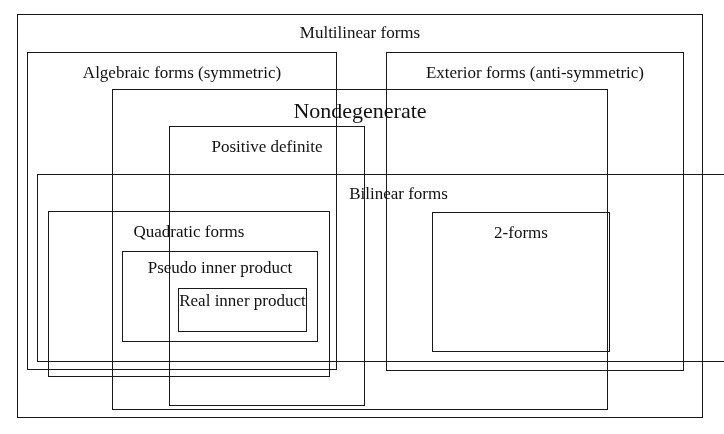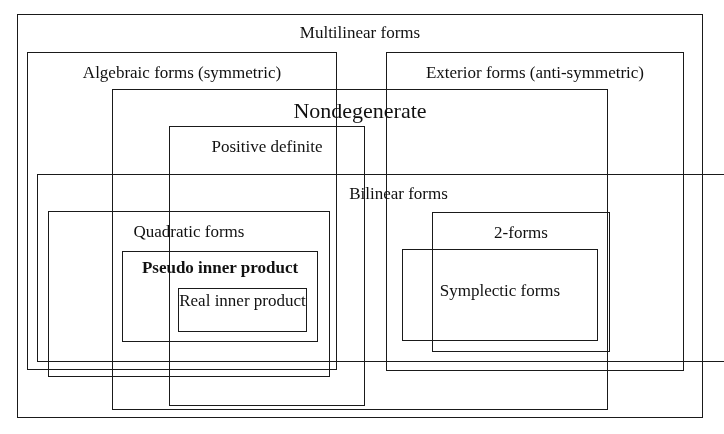--- a/index.html
+++ b/index.html
@@ -54,21 +54,21 @@
 
   
   #box-bilinear    { left: 37px;  top: 174px; width: 723px; height: 188px; }
   #lbl-bilinear    { top: 9px;  font-size: 17px; }
 
   
   #box-quadratic   { left: 48px;  top: 211px; width: 282px; height: 166px; }
   #lbl-quadratic   { top: 10px; font-size: 17px; }
 
   
-  #box-pseudo      { left: 122px; top: 251px; width: 196px; height: 91px; font-weight: bold; }
+  #box-pseudo      { left: 122px; top: 251px; width: 196px; height: 91px; }
   #lbl-pseudo      { top: 6px;  font-size: 17px; }
 
   
   #box-realinner   { left: 178px; top: 288px; width: 129px; height: 44px; }
   #lbl-realinner   { top: 2px;  font-size: 17px; white-space: normal; }
 
   
   #box-twoforms    { left: 404px; top: 212px; width: 178px; height: 140px; margin-left: 28px; }
   #lbl-twoforms    { top: 10px; font-size: 17px; }
 
@@ -114,17 +114,14 @@
   </div>
 
   <div class="boxy" id="box-realinner">
     <div class="lbl" id="lbl-realinner">Real inner product</div>
   </div>
 
   <div class="boxy" id="box-twoforms">
     <div class="lbl" id="lbl-twoforms">2-forms</div>
   </div>
 
-  <div class="boxy" id="box-symplectic">
-    <div class="lbl" id="lbl-symplectic">Symplectic forms</div>
-  </div>
 
 </div>
 
 </body></html>

